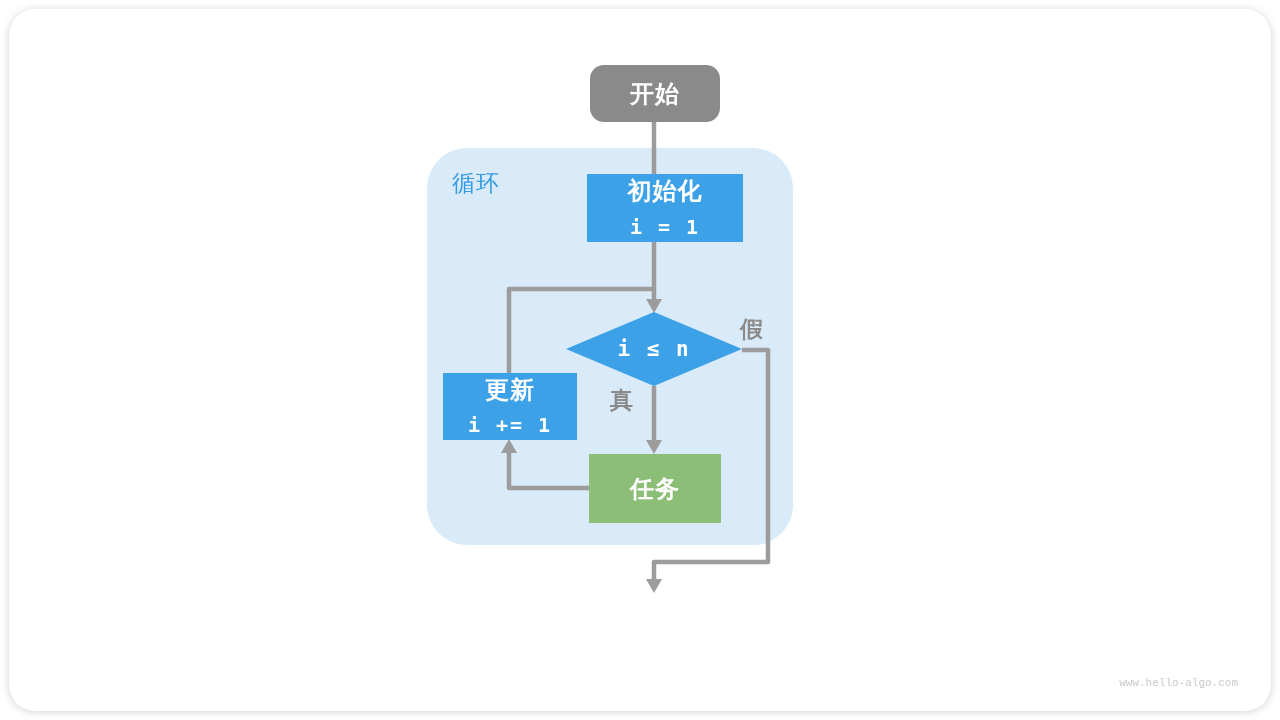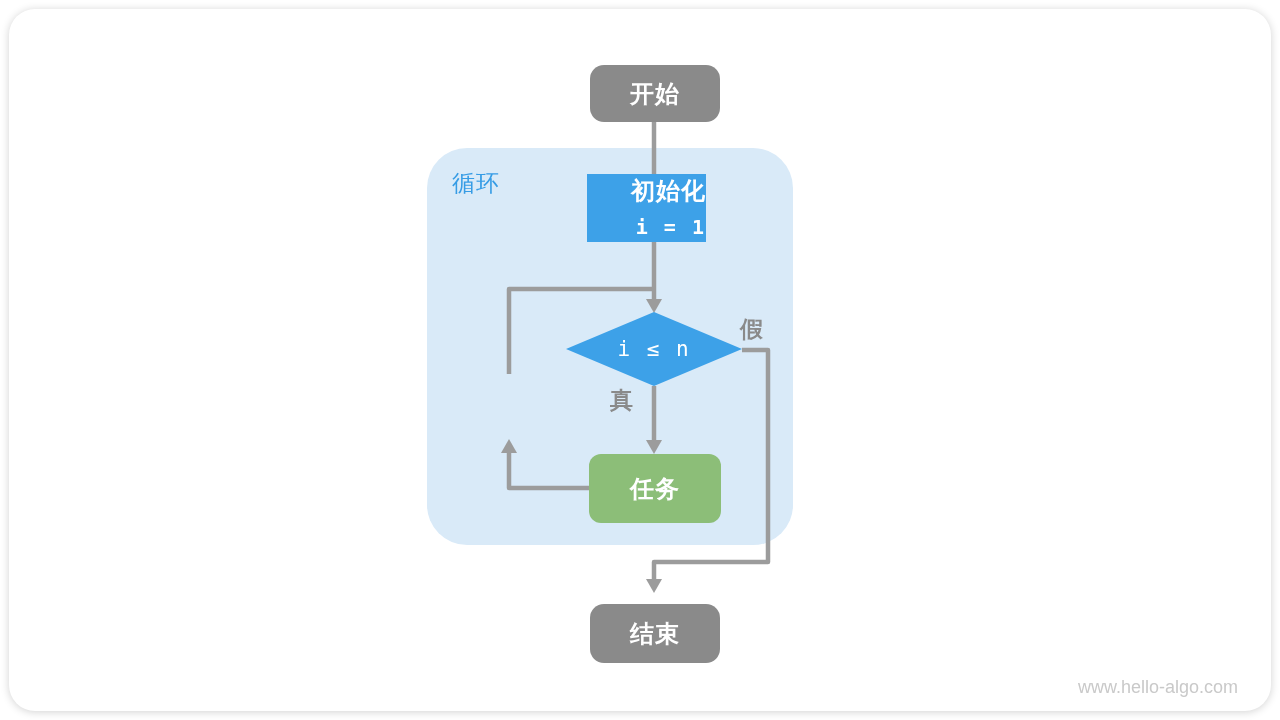--- a/index.html
+++ b/index.html
@@ -32,45 +32,45 @@
     color: #ffffff; font-weight: bold; text-align: center; line-height: 1.15;
   }
   .node .cn { font-size: 24px; letter-spacing: 1px; }
   .node .code {
     font-family: "DejaVu Sans Mono", "Liberation Mono", monospace;
     font-size: 20px; font-weight: bold; letter-spacing: 2px; margin-top: 11px;
   }
 
   .terminal { background: #8a8a8a; border-radius: 14px; margin-top: 11px; }
   .process  { background: #3da1e8; border-radius: 0; }
-  .task     { background: #8cbe78; border-radius: 12px; }
+  .task     { background: #8cbe78; border-radius: 0; }
 
   .node-start  { left: 590px; top: 54px;  width: 130px; height: 57px; }
-  .node-init   { left: 587px; top: 174px; width: 119px; height: 68px; align-items: flex-end; }
+  .node-init   { left: 587px; top: 174px; width: 156px; height: 68px; }
   .node-update { left: 443px; top: 373px; width: 134px; height: 67px; }
   .node-task   { left: 589px; top: 454px; width: 132px; height: 69px; }
   .node-end    { left: 590px; top: 593px; width: 130px; height: 59px; }
 
   .diamond-text {
     position: absolute; left: 594px; top: 335px; width: 120px; height: 28px;
     display: flex; align-items: center; justify-content: center;
     color: #ffffff; font-family: "DejaVu Sans Mono", "Liberation Mono", monospace;
-    font-size: 21px; font-weight: normal; letter-spacing: 2px;
+    font-size: 21px; font-weight: bold; letter-spacing: 2px;
   }
 
   .branch-label {
     position: absolute; color: #8a8a8a; font-size: 23px; font-weight: bold;
   }
   .label-true  { left: 610px; top: 385px; }
   .label-false { left: 740px; top: 314px; }
 
   .watermark {
     position: absolute; right: 42px; top: 677px;
-    color: #c9c9c9; font-size: 18px;
-    font-family: Liberation Sans, sans-serif;
+    color: #c9c9c9; font-size: 11px;
+    font-family: Liberation Mono, monospace;
   }
 </style>
 </head>
 <body>
 
 <div class="stage">
   <div class="card"></div>
 
   <div class="loop-region"></div>
   <div class="loop-label">循环</div>
@@ -102,23 +102,24 @@
   <div class="node process node-init">
     <div class="cn">初始化</div>
     <div class="code">i = 1</div>
   </div>
 
   <div class="diamond-text">i ≤ n</div>
 
   <div class="branch-label label-false">假</div>
   <div class="branch-label label-true">真</div>
 
+  <div class="node process node-update">
+    <div class="cn">更新</div>
+    <div class="code">i += 1</div>
+  </div>
 
   <div class="node task node-task">
     <div class="cn">任务</div>
   </div>
 
-  <div class="node terminal node-end">
-    <div class="cn">结束</div>
-  </div>
 
   <div class="watermark">www.hello-algo.com</div>
 </div>
 
 </body></html>

